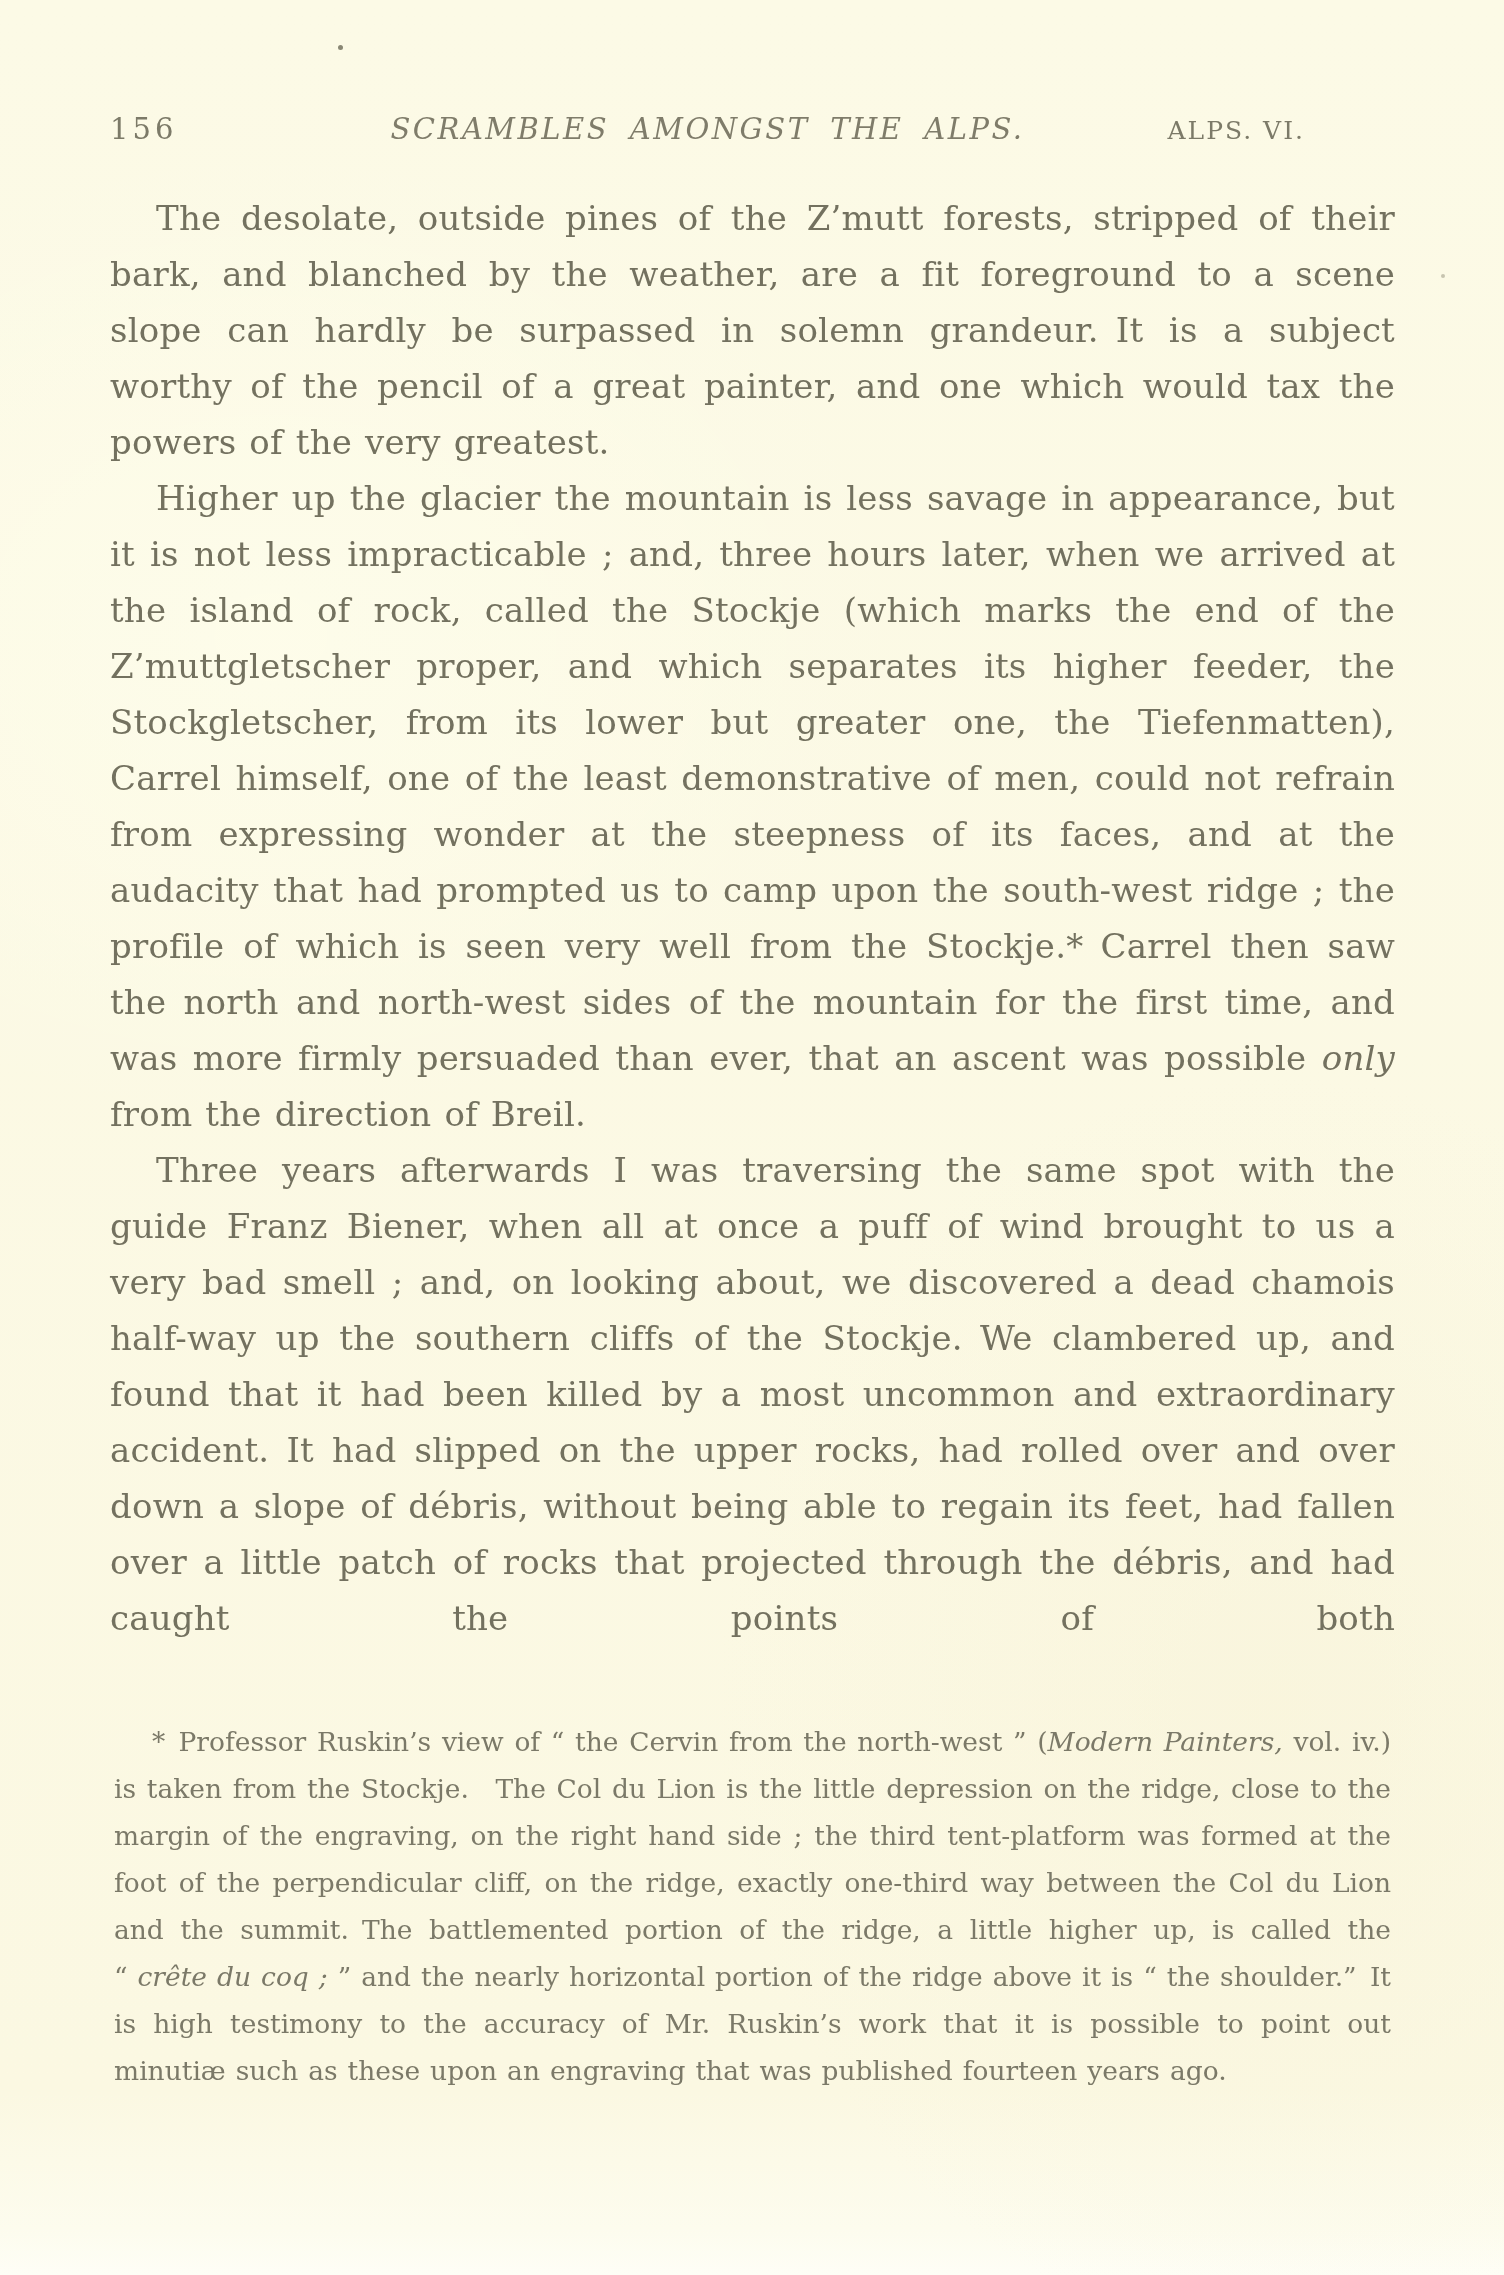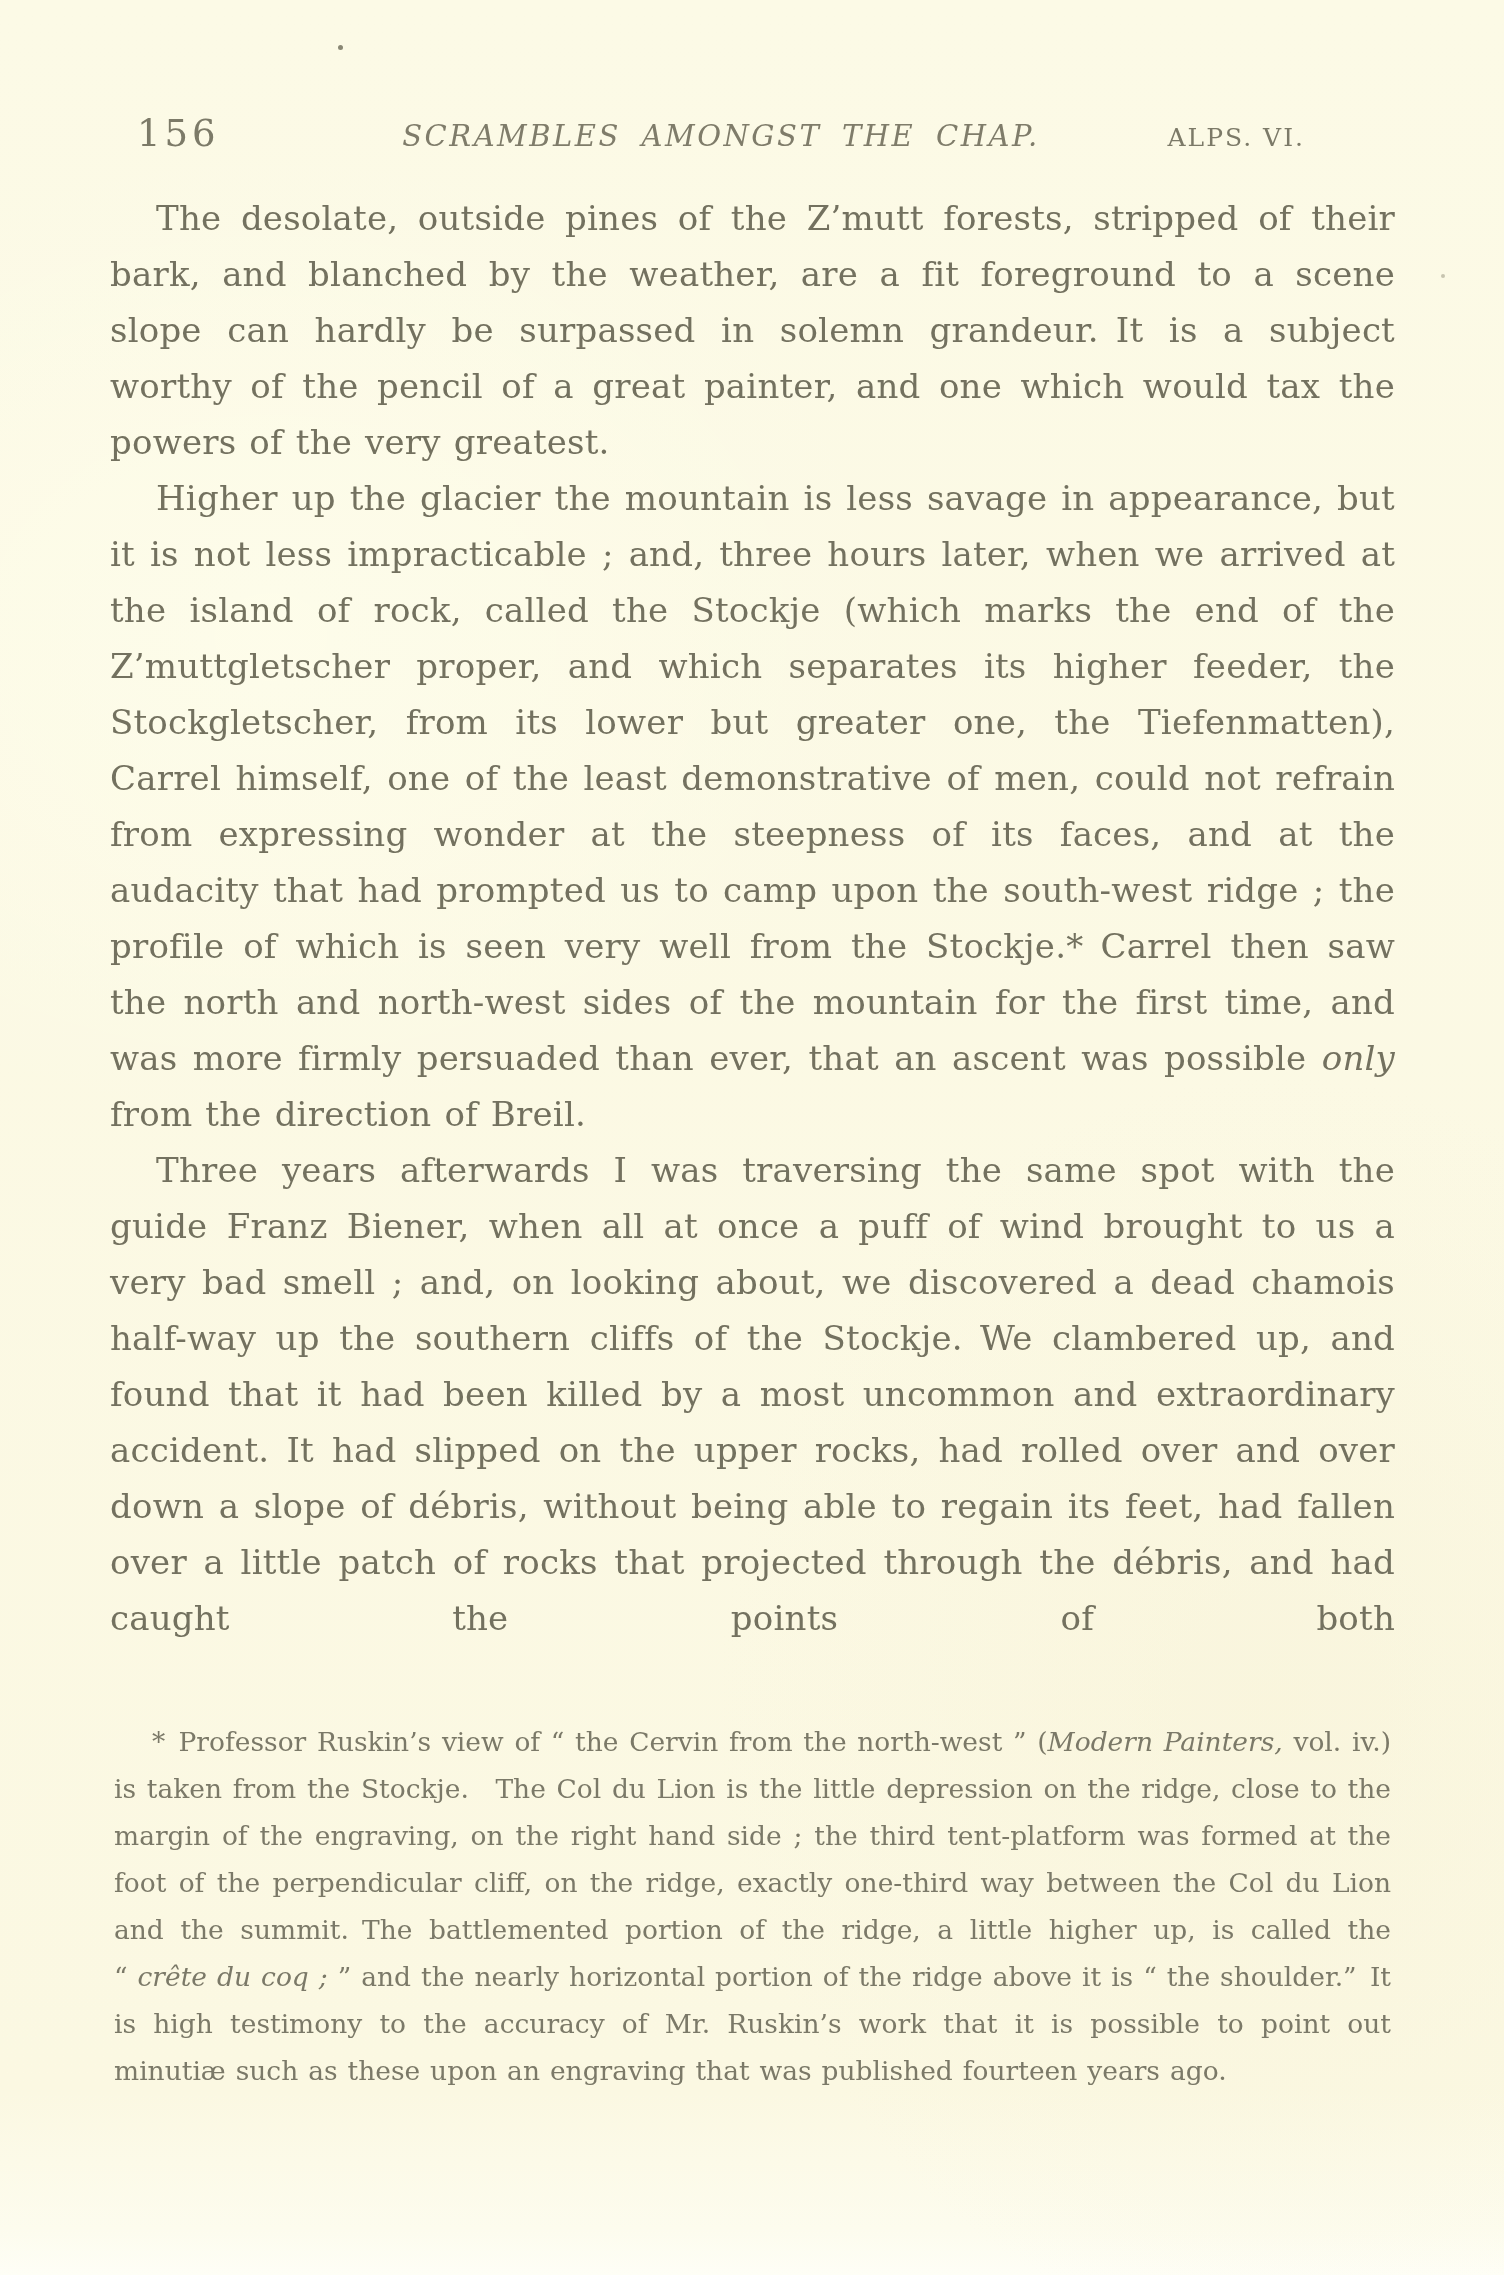--- a/index.html
+++ b/index.html
@@ -20,24 +20,23 @@
   
   .running-header {
     position: absolute;
     top: 112px; left: 110px;
     width: 1285px;
     display: flex;
     align-items: baseline;
   }
   .pagenum {
     width: 150px;
-    font-size: 37px;
+    font-size: 29px;
     letter-spacing: 4px;
     color: #7c7a68;
-    margin-left: 27px;
   }
   .header-title {
     flex: 1;
     text-align: center;
     font-style: italic;
     font-size: 29px;
     letter-spacing: 2.5px;
     word-spacing: 9px;
     color: #7f7c6a;
     white-space: nowrap;
@@ -92,21 +91,21 @@
     position: absolute; left: 1441px; top: 274px;
     width: 4px; height: 4px; border-radius: 50%;
     background: #9a9784; opacity: 0.55;
   }
 </style>
 </head>
 <body>
 
 <header class="running-header">
   <span class="pagenum">156</span>
-  <span class="header-title">SCRAMBLES AMONGST THE CHAP.</span>
+  <span class="header-title">SCRAMBLES AMONGST THE ALPS.</span>
   <span class="chapter">ALPS. VI.</span>
 </header>
 
 <main class="text-block">
   <p class="para"><span>The desolate, outside pines of the Z’mutt forests, stripped of their bark, and blanched by the weather, are a fit foreground to a scene slope can hardly be surpassed in solemn grandeur. It is a subject worthy of the pencil of a great painter, and one which would tax the powers of the very greatest.</span></p>
 
   <p class="para"><span>Higher up the glacier the mountain is less savage in appearance, but it is not less impracticable&nbsp;; and, three hours later, when we arrived at the island of rock, called the Stockje (which marks the end of the Z’muttgletscher proper, and which separates its higher feeder, the Stockgletscher, from its lower but greater one, the Tiefenmatten), Carrel himself, one of the least demonstrative of men, could not refrain from expressing wonder at the steepness of its faces, and at the audacity that had prompted us to camp upon the south-west ridge&nbsp;; the profile of which is seen very well from the Stockje.* Carrel then saw the north and north-west sides of the mountain for the first time, and was more firmly persuaded than ever, that an ascent was possible </span><span class="italic">only</span><span> from the direction of Breil.</span></p>
 
   <p class="para last-justify"><span>Three years afterwards I was traversing the same spot with the guide Franz Biener, when all at once a puff of wind brought to us a very bad smell&nbsp;; and, on looking about, we discovered a dead chamois half-way up the southern cliffs of the Stockje. We clambered up, and found that it had been killed by a most uncommon and extraordinary accident. It had slipped on the upper rocks, had rolled over and over down a slope of débris, without being able to regain its feet, had fallen over a little patch of rocks that projected through the débris, and had caught the points of both</span></p>
 </main>

